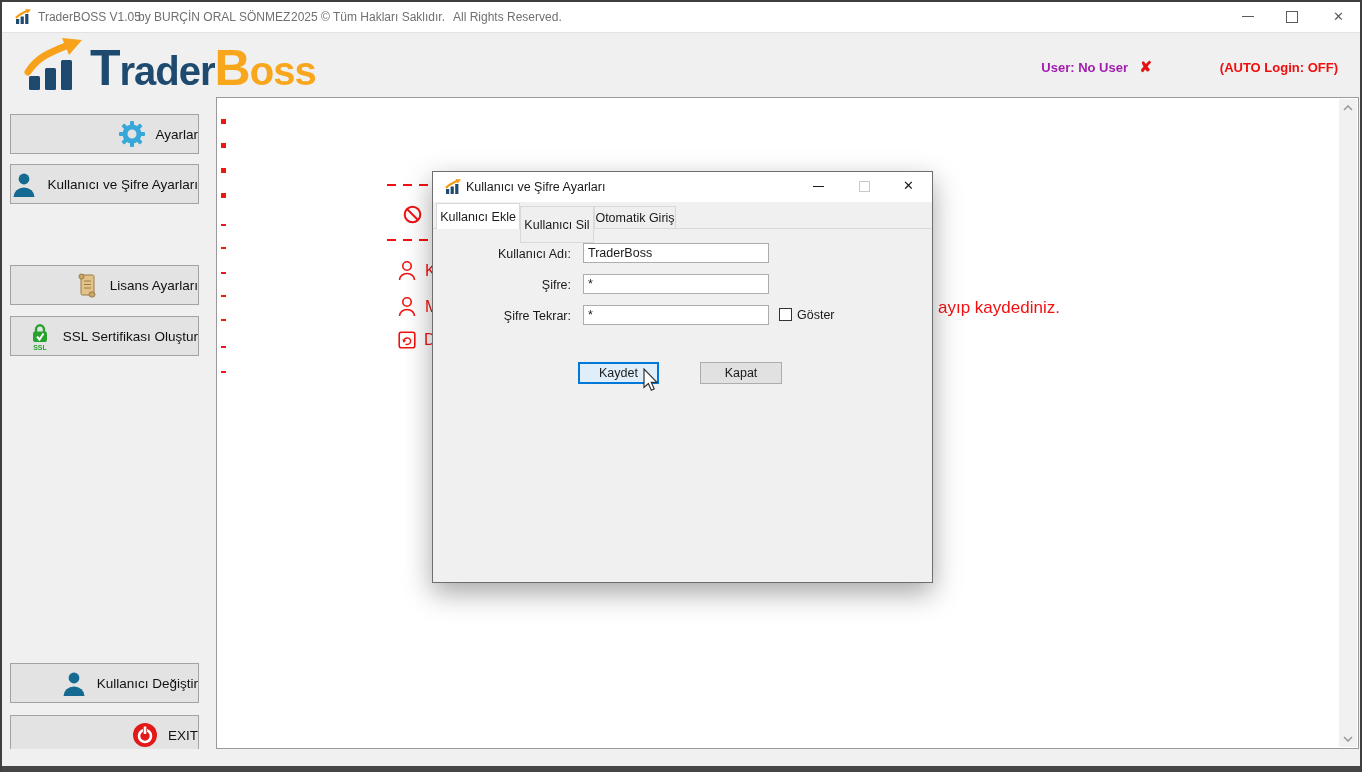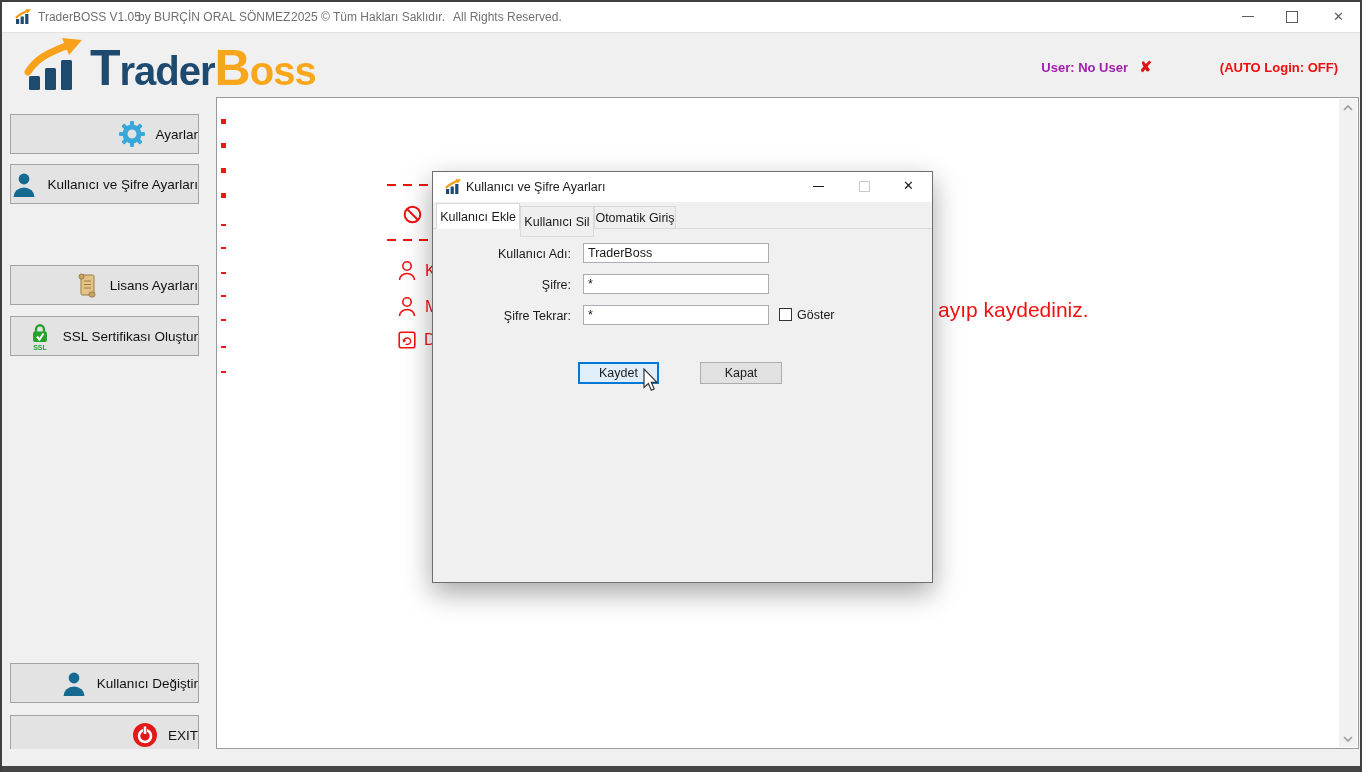--- a/index.html
+++ b/index.html
@@ -39,21 +39,21 @@
   .bottom-band{position:absolute;left:0;top:764px;width:100%;height:8px;background:#454545;}
   .scrollbar{position:absolute;left:1122px;top:1px;width:18px;height:648px;background:#f1f1f1;}
   .sb-arrow{position:absolute;left:0;width:18px;height:17px;display:flex;align-items:center;justify-content:center;}
 
   .red-dash-col span{position:absolute;left:4px;background:#ee1515;}
   .rd-sq{width:5px;height:5px;}
   .rd-dash{width:5px;height:2px;}
   .red-hline{position:absolute;height:2px;background:repeating-linear-gradient(90deg,#f21111 0 9px,transparent 9px 16px);}
   .red-row{position:absolute;display:flex;align-items:center;color:#f21111;font-size:16px;font-weight:500;white-space:nowrap;}
   .red-row .ric{margin-right:8px;display:flex;}
-  .red-tail{position:absolute;color:#f21111;font-size:21px;font-weight:500;white-space:nowrap;}
+  .red-tail{position:absolute;color:#f21111;font-size:17px;font-weight:500;white-space:nowrap;}
 
   
   .dialog{position:absolute;left:430px;top:169px;width:501px;height:412px;background:#f0f0f0;
           border:1px solid #6e6e6e;box-sizing:border-box;box-shadow:0 10px 26px rgba(0,0,0,.35);}
   .dlg-titlebar{position:absolute;left:0;top:0;width:100%;height:30px;background:#ffffff;}
   .dlg-title{position:absolute;left:33px;top:8px;font-size:12.5px;color:#1a1a1a;white-space:nowrap;}
   .dlg-min{position:absolute;top:14px;left:380px;width:11px;height:1px;background:#1a1a1a;}
   .dlg-max{position:absolute;top:9px;left:426px;width:9px;height:9px;border:1px solid #c9c9c9;}
   .dlg-close{position:absolute;top:6px;left:470px;font-size:13px;color:#1a1a1a;}
   .dlg-winbtn{position:absolute;top:0;width:40px;height:30px;}
@@ -287,21 +287,21 @@
       <div class="dlg-winbtn" style="left:412px">
           <div class="dlg-max" style="left:14px"></div>
         </div>
       <div class="dlg-winbtn" style="left:456px">
           <div class="dlg-close" style="left:14px">✕</div>
         </div>
     </div>
 
     <div class="tabstrip">
       <div class="tab active" style="left:3px;top:1px;width:84px;height:26px">Kullanıcı Ekle</div>
-      <div class="tab" style="left:87px;top:4px;width:74px;height:31px">Kullanıcı Sil</div>
+      <div class="tab" style="left:87px;top:4px;width:74px;height:37px">Kullanıcı Sil</div>
       <div class="tab" style="left:161px;top:4px;width:82px;height:23px">Otomatik Giriş</div>
     </div>
 
     <div class="fld-label" style="left:18px;top:75px">Kullanıcı Adı:</div>
     <input class="fld-input" style="left: 150px; top: 71px;" value="TraderBoss">
 
     <div class="fld-label" style="left:18px;top:106px">Şifre:</div>
     <input class="fld-input" style="left: 150px; top: 102px;" value="*">
 
     <div class="fld-label" style="left:18px;top:137px">Şifre Tekrar:</div>

